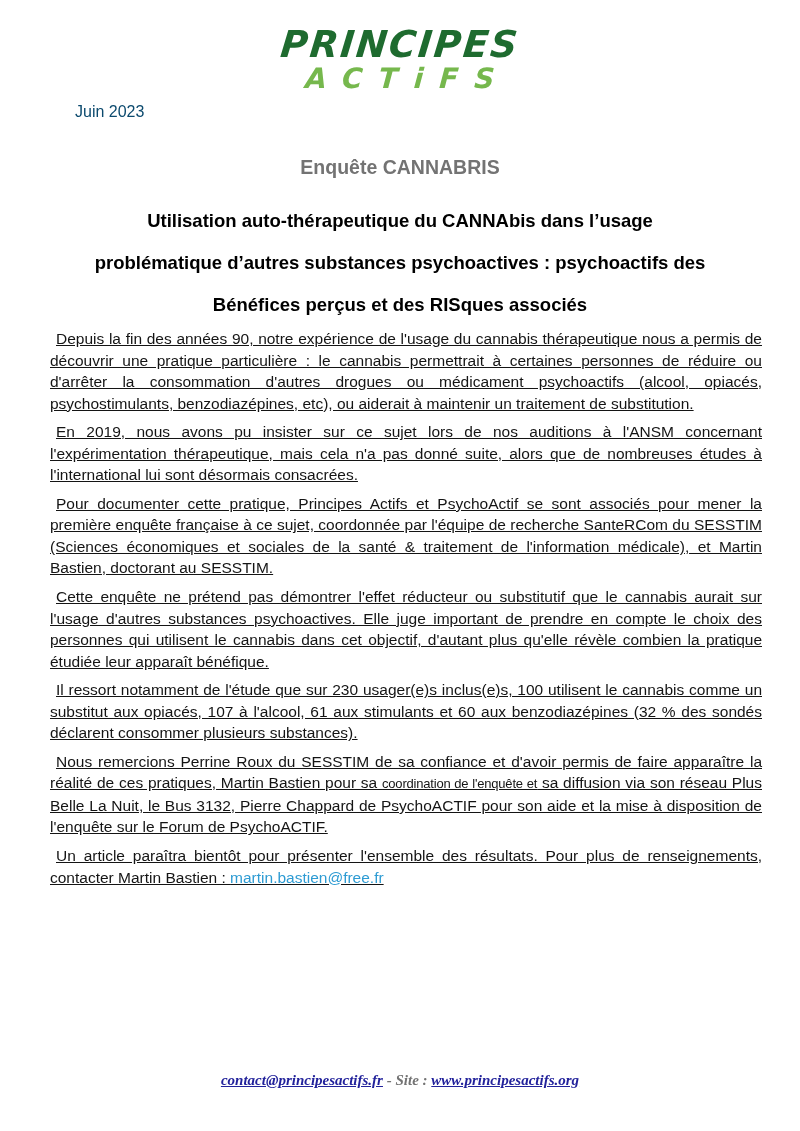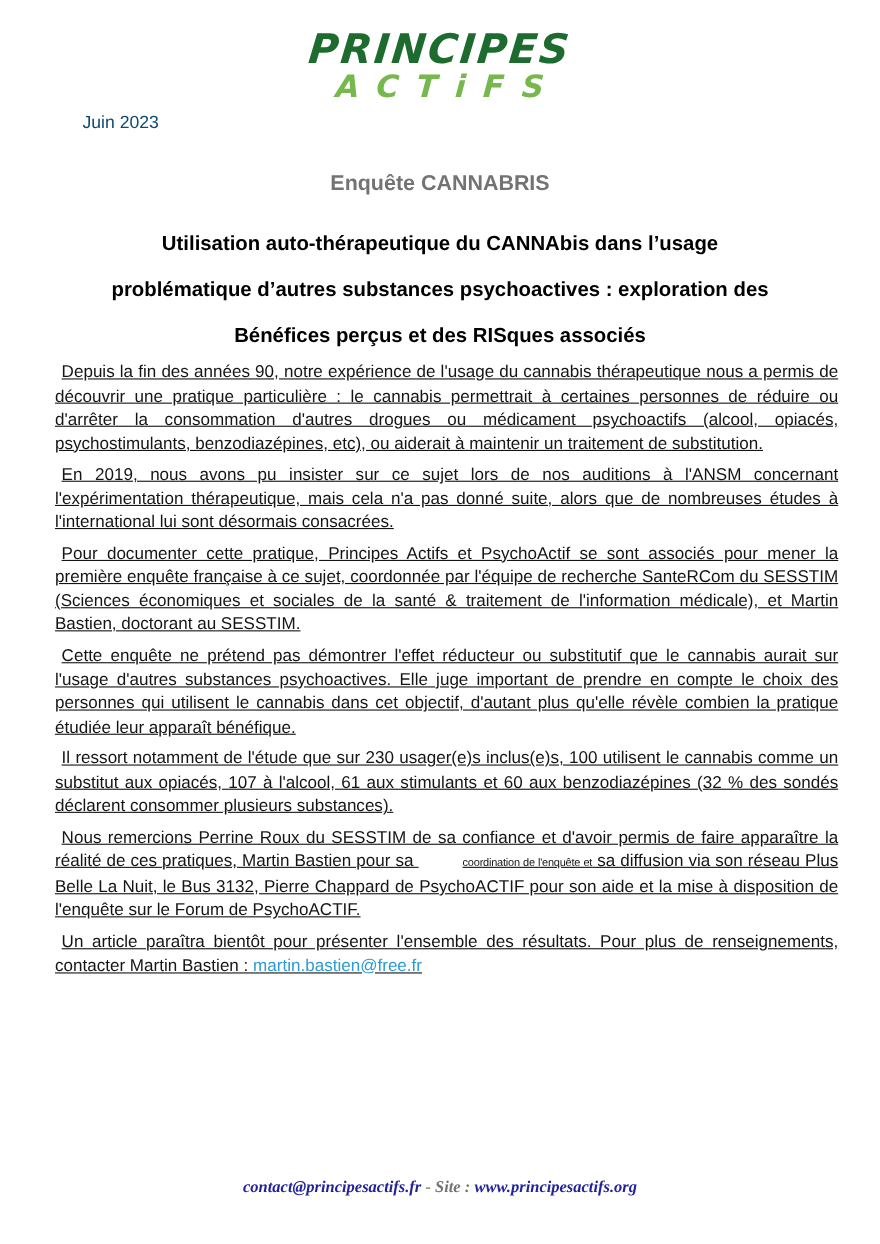--- a/index.html
+++ b/index.html
@@ -65,21 +65,21 @@
   
   .doc-body {
     margin: 2px 38px 0 50px;
     font-size: 15.5px;
     line-height: 21.55px;
     text-align: justify;
     color: #141414;
     text-decoration: underline;
   }
   .doc-body p { margin-bottom: 7px; text-indent: 6px; }
-  .alt-font { font-size: 10px; letter-spacing: -0.2px; margin-left: 40px; }
+  .alt-font { font-size: 13px; letter-spacing: -0.2px; }
   .email-link {
     color: #2d9bd3;
     text-decoration: none;
     cursor: pointer;
   }
 
   
   .doc-footer {
     position: absolute;
     left: 0;
@@ -88,41 +88,42 @@
     text-align: center;
     font-family: "Liberation Serif", serif;
     font-weight: bold;
     font-style: italic;
     font-size: 15px;
     line-height: 20px;
     color: #2e8b2e;
   }
   .footer-link {
     color: #22229b;
+    text-decoration: underline;
     cursor: pointer;
   }
   .footer-sep { color: #737373; }
 </style>
 </head>
 <body>
 
 <div class="page">
 
   <div class="logo">
     <div class="logo-line1">PRINCIPES</div>
     <div class="logo-line2">ACTiFS</div>
   </div>
 
   <div class="doc-date">Juin 2023</div>
 
   <div class="doc-title">Enquête CANNABRIS</div>
 
   <div class="doc-subtitle">
     <div>Utilisation auto-thérapeutique du CANNAbis dans l’usage</div>
-    <div>problématique d’autres substances psychoactives : exploration des</div>
+    <div>problématique d’autres substances psychoactives : psychoactifs des</div>
     <div>Bénéfices perçus et des RISques associés</div>
   </div>
 
   <div class="doc-body">
     <p>Depuis la fin des années 90, notre expérience de l'usage du cannabis thérapeutique nous a permis de découvrir une pratique particulière : le cannabis permettrait à certaines personnes de réduire ou d'arrêter la consommation d'autres drogues ou médicament psychoactifs (alcool, opiacés, psychostimulants, benzodiazépines, etc), ou aiderait à maintenir un traitement de substitution.</p>
     <p>En 2019, nous avons pu insister sur ce sujet lors de nos auditions à l'ANSM concernant l'expérimentation thérapeutique, mais cela n'a pas donné suite, alors que de nombreuses études à l'international lui sont désormais consacrées.</p>
     <p>Pour documenter cette pratique, Principes Actifs et PsychoActif se sont associés pour mener la première enquête française à ce sujet, coordonnée par l'équipe de recherche SanteRCom du SESSTIM (Sciences économiques et sociales de la santé &amp; traitement de l'information médicale), et Martin Bastien, doctorant au SESSTIM.</p>
     <p>Cette enquête ne prétend pas démontrer l'effet réducteur ou substitutif que le cannabis aurait sur l'usage d'autres substances psychoactives. Elle juge important de prendre en compte le choix des personnes qui utilisent le cannabis dans cet objectif, d'autant plus qu'elle révèle combien la pratique étudiée leur apparaît bénéfique.</p>
     <p>Il ressort notamment de l'étude que sur 230 usager(e)s inclus(e)s, 100 utilisent le cannabis comme un substitut aux opiacés, 107 à l'alcool, 61 aux stimulants et 60 aux benzodiazépines (32 % des sondés déclarent consommer plusieurs substances).</p>
     <p><span>Nous remercions Perrine Roux du SESSTIM de sa confiance et d'avoir permis de faire apparaître la réalité de ces pratiques, Martin Bastien pour sa </span><span class="alt-font">coordination de l'enquête et</span><span> sa diffusion via son réseau Plus Belle La Nuit, le Bus 3132, Pierre Chappard de PsychoACTIF pour son aide et la mise à disposition de l'enquête sur le Forum de PsychoACTIF.</span></p>

